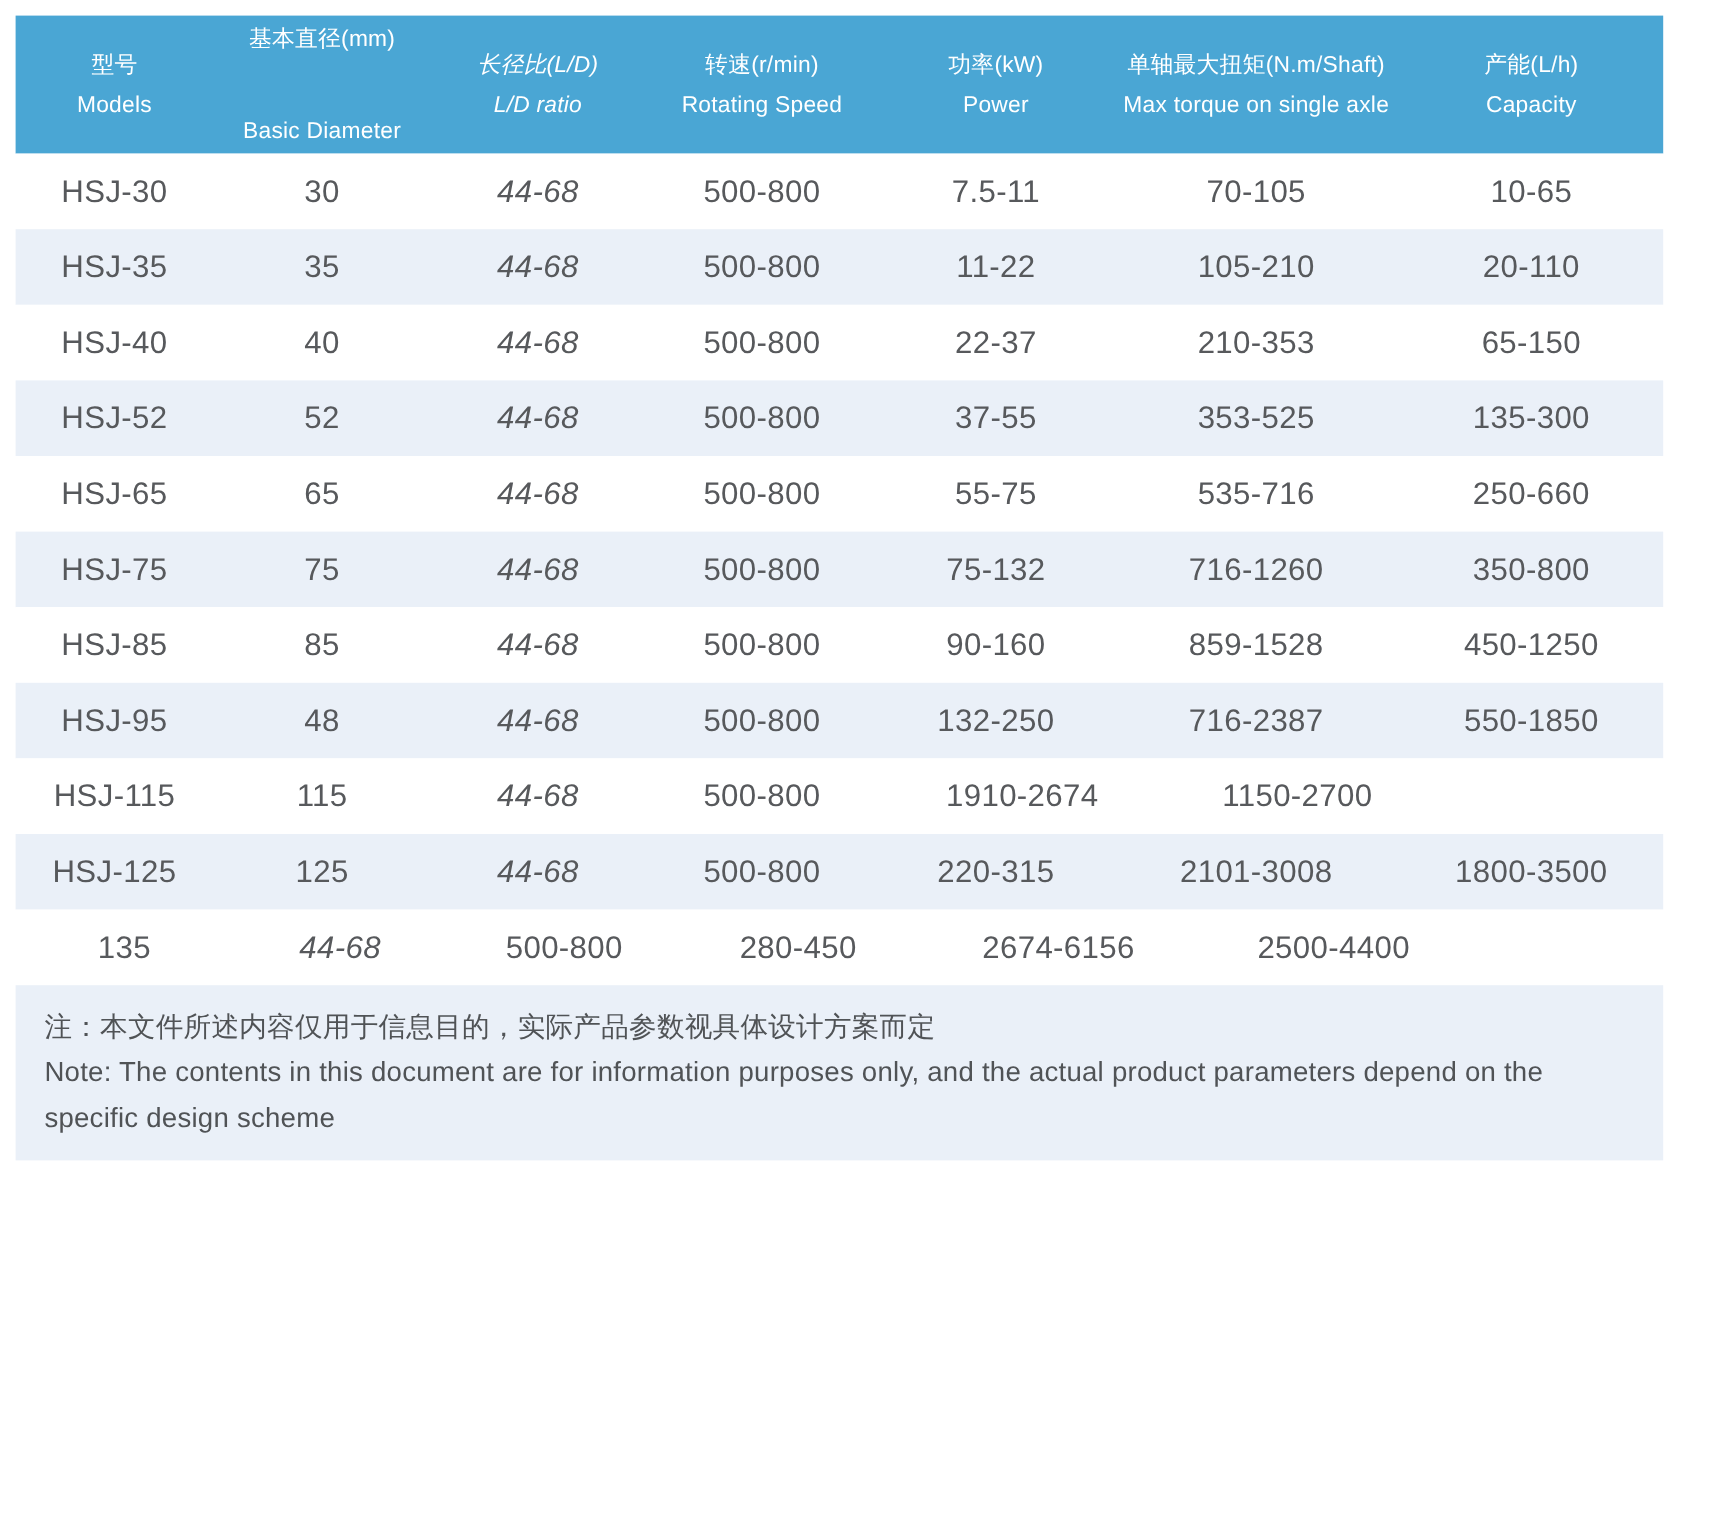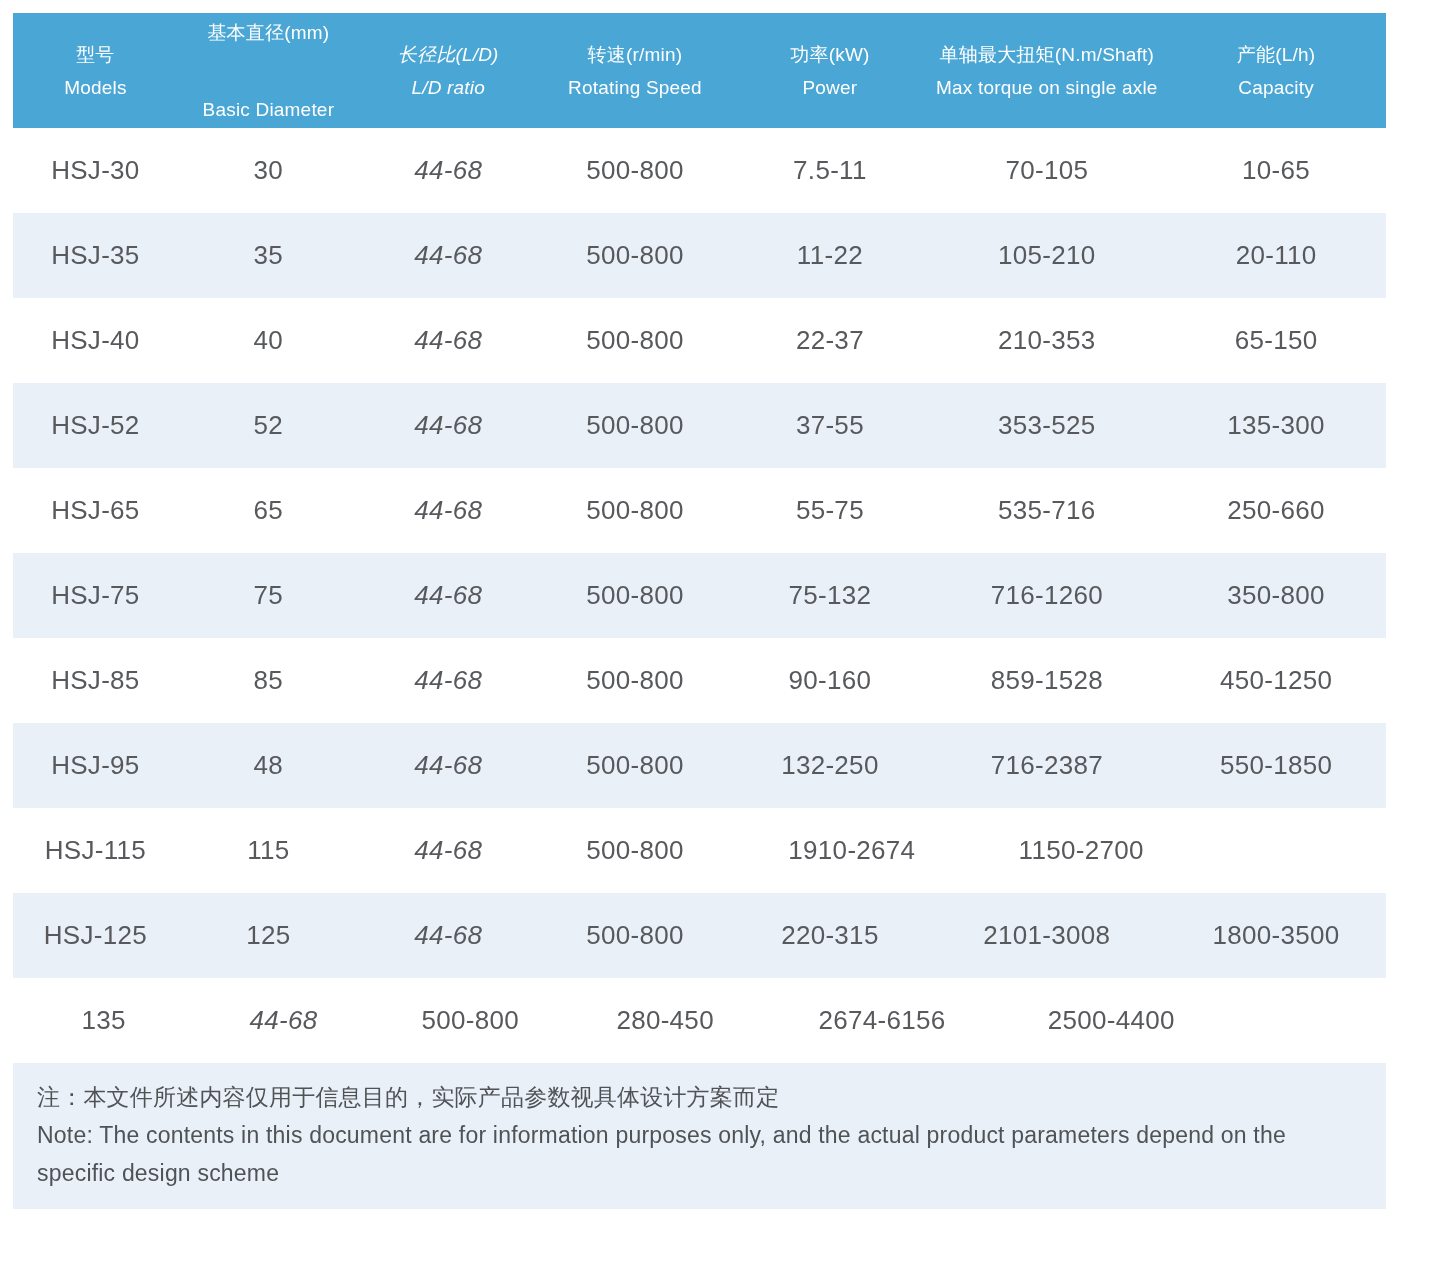--- a/index.html
+++ b/index.html
@@ -43,21 +43,21 @@
     justify-content: center;
     color: #ffffff;
     font-size: 19px;
     line-height: 33px;
     text-align: center;
     font-weight: 400;
     letter-spacing: 0.2px;
   }
   .tbody .tr {
     display: flex;
-    height: 85px;
+    height: 63px;
     background: #ffffff;
   }
   .tbody .tr:nth-child(even) {
     background: var(--stripe-bg, #EAF0F8);
   }
   .td {
     display: flex;
     align-items: center;
     justify-content: center;
     font-size: 26px;

